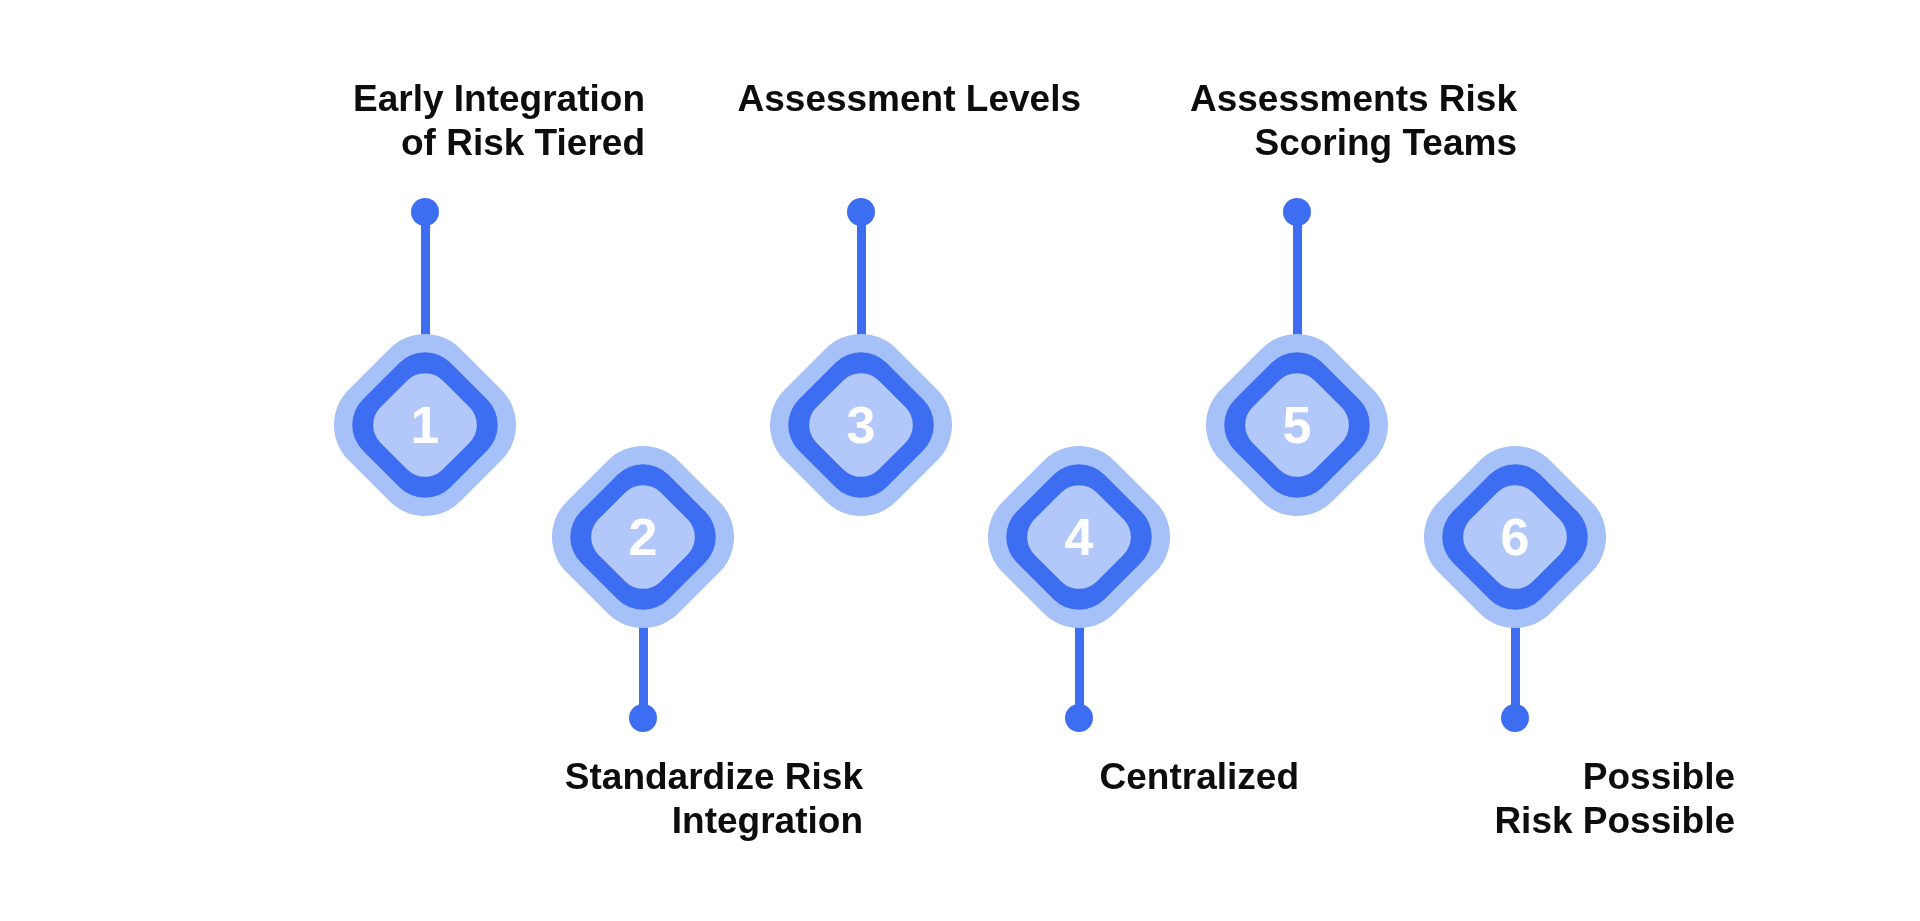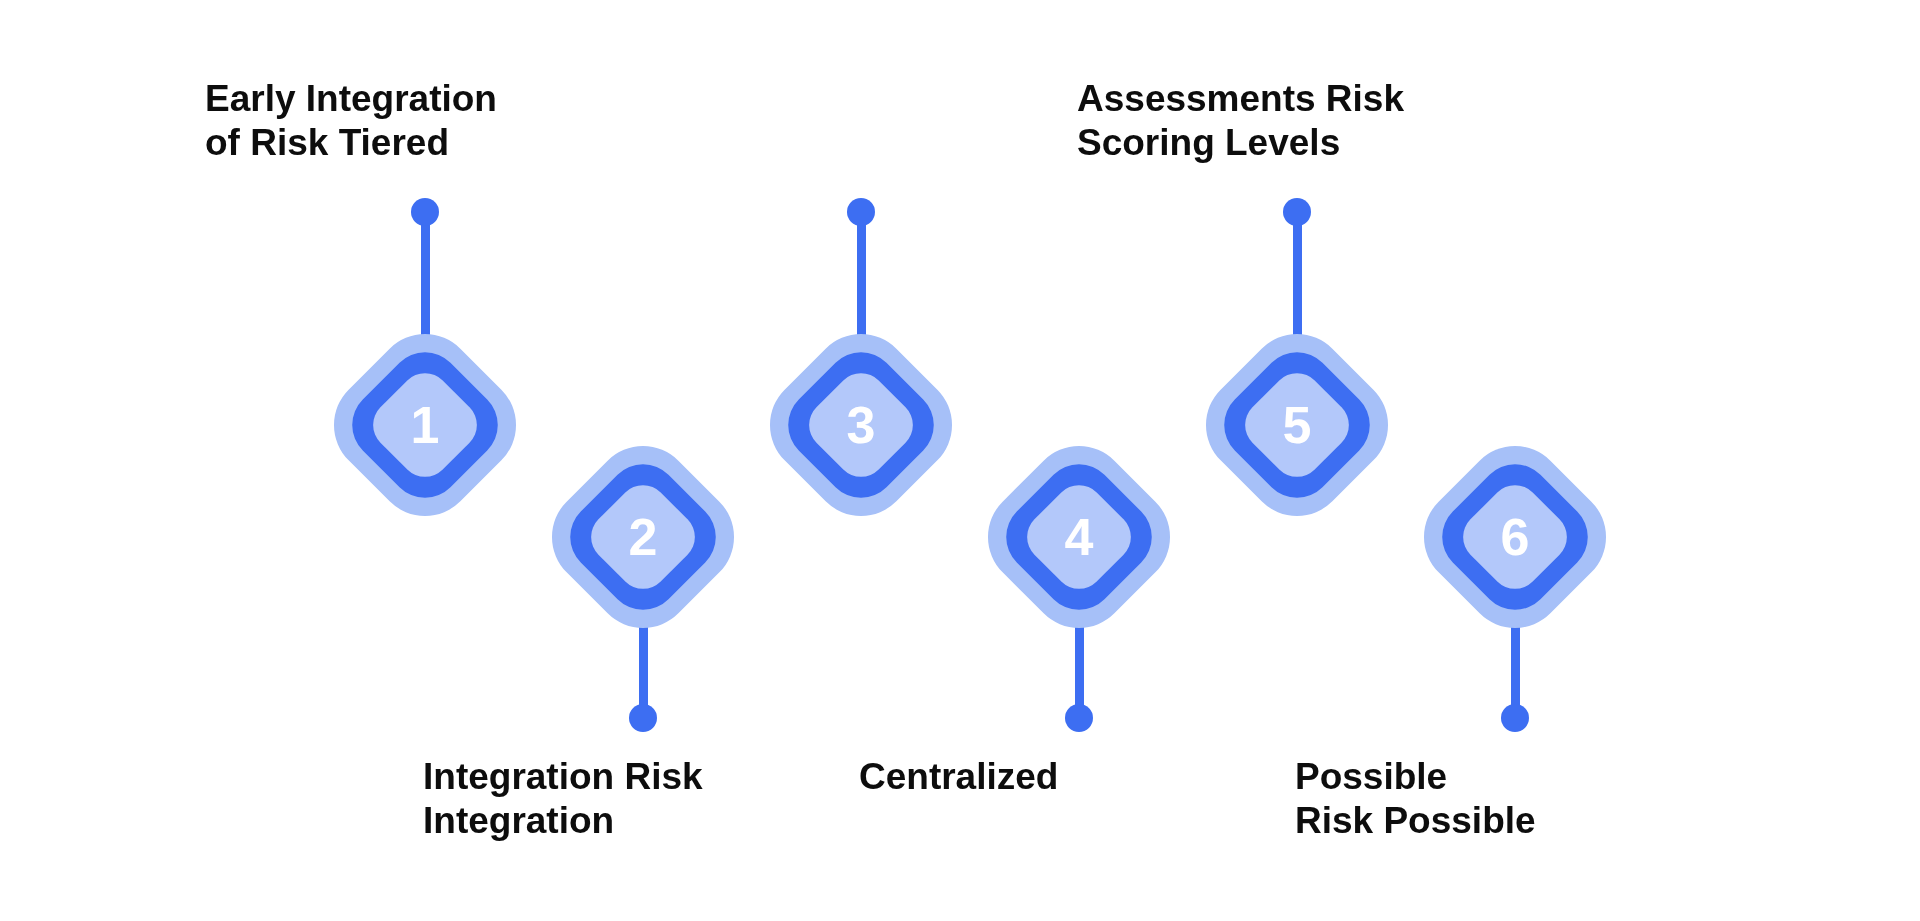--- a/index.html
+++ b/index.html
@@ -82,21 +82,21 @@
     font-size: 52px;
     font-weight: 700;
     color: var(--number-text);
   }
 
   
   .label {
     position: absolute;
     left: calc(var(--cx) - 220px);
     width: 440px;
-    text-align: left;
+    text-align: right;
     font-size: 37px;
     font-weight: 700;
     line-height: 44px;
     color: var(--label-text);
     z-index: 4;
   }
   .step--top .label    { top: 77px; }
   .step--bottom .label { top: 755px; }
   .label-line { display: block; }
 </style>
@@ -114,34 +114,35 @@
     <div class="dot"></div>
     <div class="diamond">
       <div class="d-ring"></div>
       <div class="d-core"></div>
       <div class="d-num">1</div>
     </div>
   </div>
 
   <div class="step step2 step--bottom">
     <div class="label">
-      <span class="label-line">Integration Risk</span>
+      <span class="label-line">Standardize Risk</span>
       <span class="label-line">Integration</span>
     </div>
     <div class="line"></div>
     <div class="dot"></div>
     <div class="diamond">
       <div class="d-ring"></div>
       <div class="d-core"></div>
       <div class="d-num">2</div>
     </div>
   </div>
 
   <div class="step step3 step--top">
     <div class="label">
+      <span class="label-line">Assessment Levels</span>
     </div>
     <div class="line"></div>
     <div class="dot"></div>
     <div class="diamond">
       <div class="d-ring"></div>
       <div class="d-core"></div>
       <div class="d-num">3</div>
     </div>
   </div>
 
@@ -154,21 +155,21 @@
     <div class="diamond">
       <div class="d-ring"></div>
       <div class="d-core"></div>
       <div class="d-num">4</div>
     </div>
   </div>
 
   <div class="step step5 step--top">
     <div class="label">
       <span class="label-line">Assessments Risk</span>
-      <span class="label-line">Scoring Levels</span>
+      <span class="label-line">Scoring Teams</span>
     </div>
     <div class="line"></div>
     <div class="dot"></div>
     <div class="diamond">
       <div class="d-ring"></div>
       <div class="d-core"></div>
       <div class="d-num">5</div>
     </div>
   </div>
 

